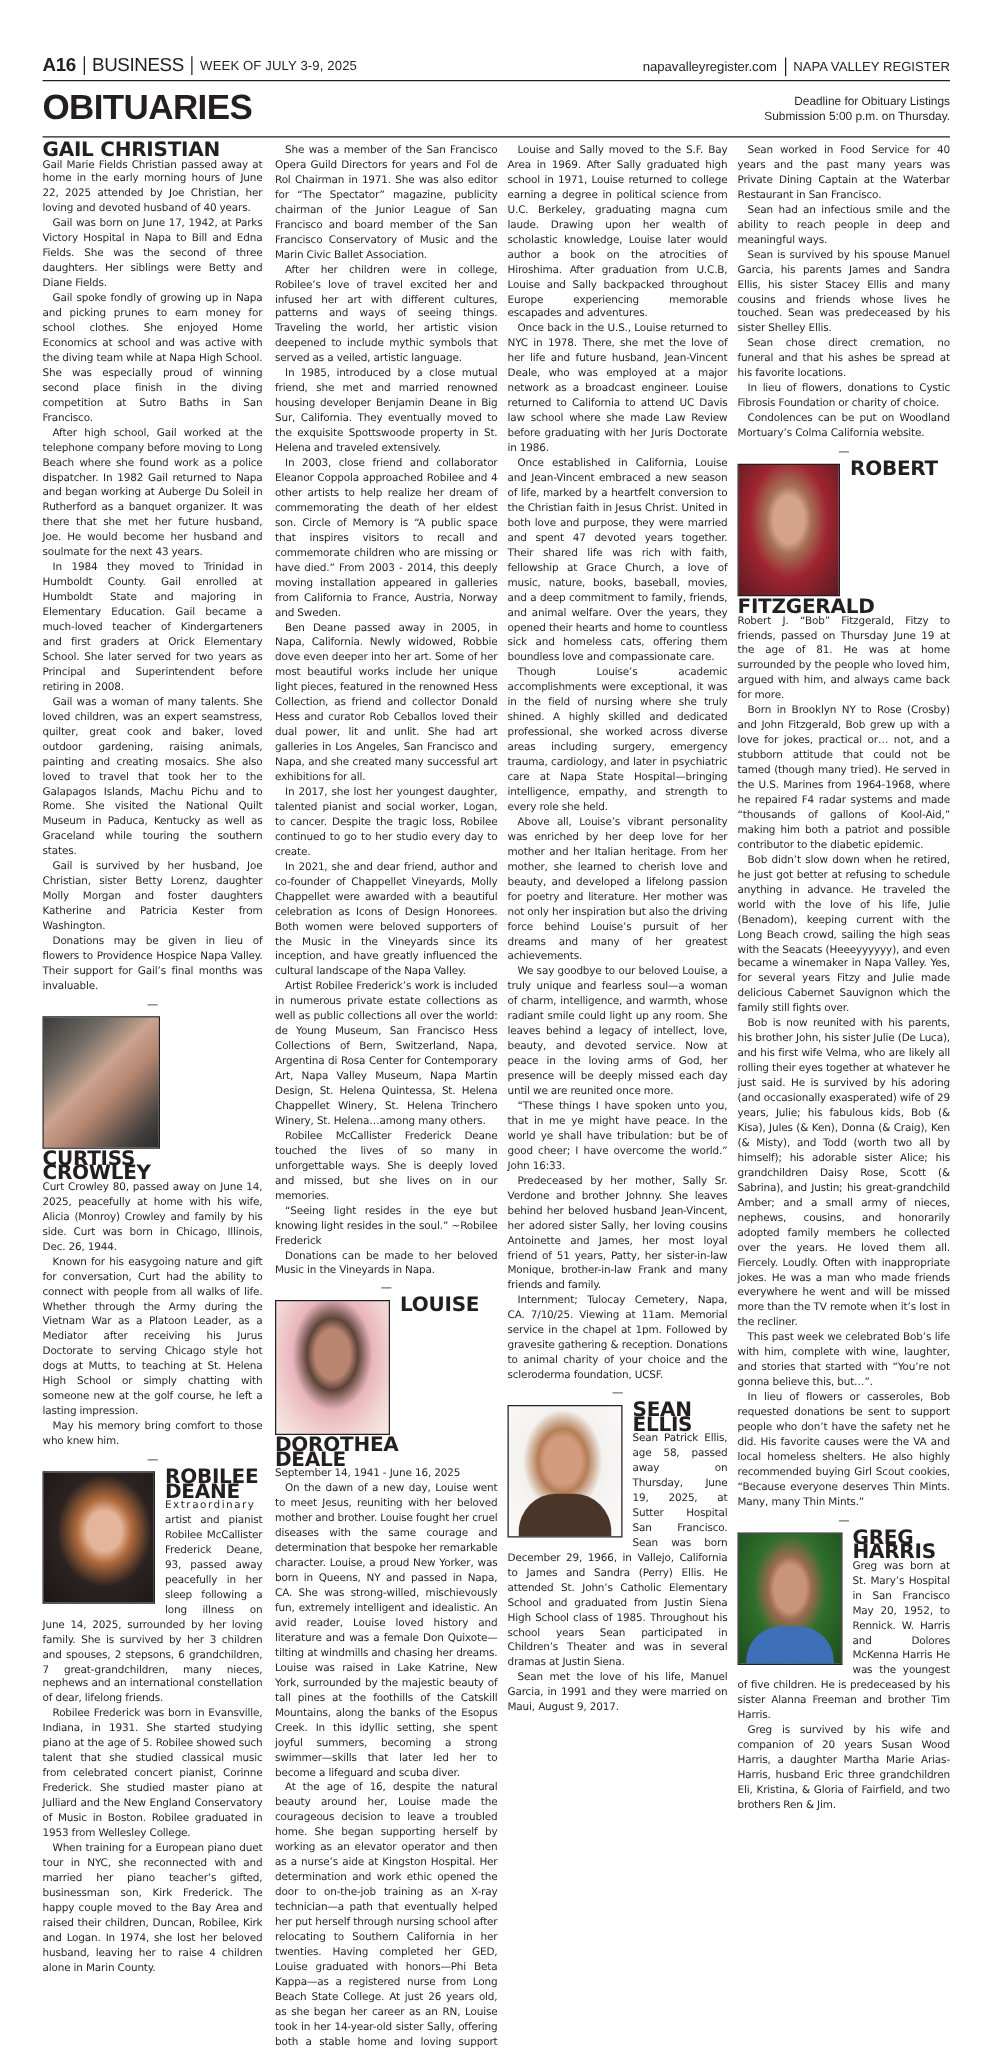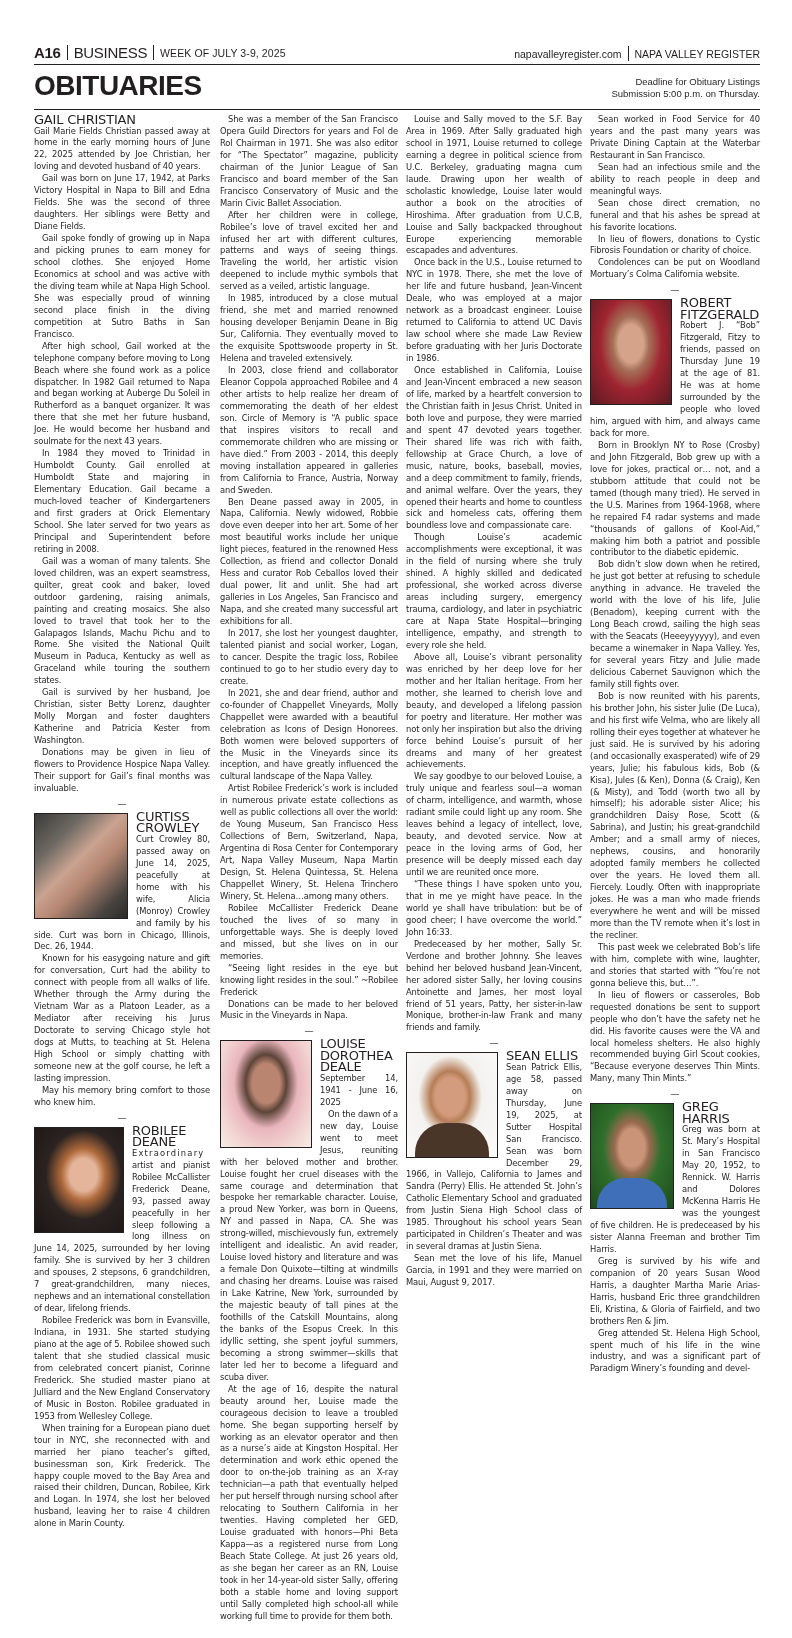--- a/index.html
+++ b/index.html
@@ -16,21 +16,21 @@
   .title-row { position:absolute; left:34px; top:66px; width:726px; height:43px; border-bottom:1.5px solid #231f20; }
   .page-title { position:absolute; left:0; width:726px; text-align:left; top:4px; font-size:28px; font-weight:bold;
                 letter-spacing:-0.5px; font-family:"Liberation Sans", sans-serif; }
   .deadline { position:absolute; right:0; top:10px; text-align:right; font-size:9.5px; font-weight:normal; line-height:12px; }
 
   .col { position:absolute; top:114px; width:176px; font-family:"DejaVu Sans", sans-serif; font-size:8.35px;
          line-height:11.95px; text-align:justify; hyphens:manual; letter-spacing:-0.12px; }
   .c1 { left:34px; } .c2 { left:220px; width:178px; } .c3 { left:406px; width:176px; } .c4 { left:590px; width:170px; }
   .col p { margin:0; text-indent:8px; }
   .col p.first { text-indent:0; }
-  .obit-name { font-family:"DejaVu Sans", sans-serif; font-weight:normal; font-size:13px; line-height:11.5px;
+  .obit-name { font-family:"DejaVu Sans", sans-serif; font-weight:bold; font-size:16px; line-height:11.5px;
                letter-spacing:-0.2px; margin:0; text-align:left; }
   .dash { text-align:center; font-size:9px; line-height:10px; height:10px; margin:4px 0 2px 0; }
   .photo { float:left; margin:2px 8px 2px 0; border:1px solid #231f20; box-sizing:border-box; position:relative; overflow:hidden; }
   .ph-curt { width:94px; height:106px; background:linear-gradient(135deg,#3a3b3a 0%,#6e6a63 25%,#caa391 45%,#b58671 60%,#47433f 85%,#2a2a2a 100%); }
   .ph-rob { width:90px; height:106px; background:radial-gradient(ellipse at 55% 45%, #e4b59a 0 20%, #b06a3c 32%, #2b2321 55%, #1a1515 100%); }
   .ph-lou { width:92px; height:108px; background:radial-gradient(ellipse at 50% 40%, #b98470 0 22%, #5d4438 32%, #e9b5bd 50%, #f2d5d2 75%, #f7ece6 100%); }
   .ph-sean { width:92px; height:106px; background:radial-gradient(ellipse at 48% 42%, #d49c7e 0 22%, #b57e57 30%, #f4f2ef 48%, #fbfbfa 100%); }
   .ph-sean::after { content:""; position:absolute; left:8px; right:8px; bottom:0; height:34px; background:#4a3628; border-radius:30px 30px 0 0; }
   .ph-bob { width:82px; height:106px; background:radial-gradient(ellipse at 50% 42%, #d5a28a 0 22%, #a57057 32%, #9e2430 55%, #5a1a22 100%); }
   .ph-greg { width:84px; height:106px; background:radial-gradient(ellipse at 50% 42%, #c99478 0 22%, #9a6a50 30%, #2f6f2b 50%, #1e4c1d 100%); }
@@ -117,47 +117,48 @@
 
 <div class="col c3">
   <p>Louise and Sally moved to the S.F. Bay Area in 1969. After Sally graduated high school in 1971, Louise returned to college earning a degree in political science from U.C. Berkeley, graduating magna cum laude. Drawing upon her wealth of scholastic knowledge, Louise later would author a book on the atrocities of Hiroshima. After graduation from U.C.B, Louise and Sally backpacked throughout Europe experiencing memorable escapades and adventures.</p>
   <p>Once back in the U.S., Louise returned to NYC in 1978. There, she met the love of her life and future husband, Jean-Vincent Deale, who was employed at a major network as a broadcast engineer. Louise returned to California to attend UC Davis law school where she made Law Review before graduating with her Juris Doctorate in 1986.</p>
   <p>Once established in California, Louise and Jean-Vincent embraced a new season of life, marked by a heartfelt conversion to the Christian faith in Jesus Christ. United in both love and purpose, they were married and spent 47 devoted years together. Their shared life was rich with faith, fellowship at Grace Church, a love of music, nature, books, baseball, movies, and a deep commitment to family, friends, and animal welfare. Over the years, they opened their hearts and home to countless sick and homeless cats, offering them boundless love and compassionate care.</p>
   <p>Though Louise’s academic accomplishments were exceptional, it was in the field of nursing where she truly shined. A highly skilled and dedicated professional, she worked across diverse areas including surgery, emergency trauma, cardiology, and later in psychiatric care at Napa State Hospital—bringing intelligence, empathy, and strength to every role she held.</p>
   <p>Above all, Louise’s vibrant personality was enriched by her deep love for her mother and her Italian heritage. From her mother, she learned to cherish love and beauty, and developed a lifelong passion for poetry and literature. Her mother was not only her inspiration but also the driving force behind Louise’s pursuit of her dreams and many of her greatest achievements.</p>
   <p>We say goodbye to our beloved Louise, a truly unique and fearless soul—a woman of charm, intelligence, and warmth, whose radiant smile could light up any room. She leaves behind a legacy of intellect, love, beauty, and devoted service. Now at peace in the loving arms of God, her presence will be deeply missed each day until we are reunited once more.</p>
   <p>“These things I have spoken unto you, that in me ye might have peace. In the world ye shall have tribulation: but be of good cheer; I have overcome the world.” John 16:33.</p>
   <p>Predeceased by her mother, Sally Sr. Verdone and brother Johnny. She leaves behind her beloved husband Jean-Vincent, her adored sister Sally, her loving cousins Antoinette and James, her most loyal friend of 51 years, Patty, her sister-in-law Monique, brother-in-law Frank and many friends and family.</p>
+  <p>Internment; Tulocay Cemetery, Napa, CA. 7/10/25. Viewing at 11am. Memorial service in the chapel at 1pm. Followed by gravesite gathering &amp; reception. Donations to animal charity of your choice and the scleroderma foundation, UCSF.</p>
   <div class="dash">—</div>
   <div>
     <div class="photo ph-sean"></div>
     <h2 class="obit-name">SEAN ELLIS</h2>
     <p class="first">Sean Patrick Ellis, age 58, passed away on Thursday, June 19, 2025, at Sutter Hospital San Francisco. Sean was born December 29, 1966, in Vallejo, California to James and Sandra (Perry) Ellis. He attended St. John’s Catholic Elementary School and graduated from Justin Siena High School class of 1985. Throughout his school years Sean participated in Children’s Theater and was in several dramas at Justin Siena.</p>
     <p>Sean met the love of his life, Manuel Garcia, in 1991 and they were married on Maui, August 9, 2017.</p>
   </div>
 </div>
 
 <div class="col c4">
   <p>Sean worked in Food Service for 40 years and the past many years was Private Dining Captain at the Waterbar Restaurant in San Francisco.</p>
   <p>Sean had an infectious smile and the ability to reach people in deep and meaningful ways.</p>
+  <p>Sean is survived by his spouse Manuel Garcia, his parents James and Sandra Ellis, his sister Stacey Ellis and many cousins and friends whose lives he touched. Sean was predeceased by his sister Shelley Ellis.</p>
   <p>Sean chose direct cremation, no funeral and that his ashes be spread at his favorite locations.</p>
   <p>In lieu of flowers, donations to Cystic Fibrosis Foundation or charity of choice.</p>
   <p>Condolences can be put on Woodland Mortuary’s Colma California website.</p>
   <div class="dash">—</div>
   <div>
     <div class="photo ph-bob"></div>
     <h2 class="obit-name">ROBERT<br>FITZGERALD</h2>
     <p class="first">Robert J. “Bob” Fitzgerald, Fitzy to friends, passed on Thursday June 19 at the age of 81. He was at home surrounded by the people who loved him, argued with him, and always came back for more.</p>
     <p>Born in Brooklyn NY to Rose (Crosby) and John Fitzgerald, Bob grew up with a love for jokes, practical or… not, and a stubborn attitude that could not be tamed (though many tried). He served in the U.S. Marines from 1964-1968, where he repaired F4 radar systems and made “thousands of gallons of Kool-Aid,” making him both a patriot and possible contributor to the diabetic epidemic.</p>
     <p>Bob didn’t slow down when he retired, he just got better at refusing to schedule anything in advance. He traveled the world with the love of his life, Julie (Benadom), keeping current with the Long Beach crowd, sailing the high seas with the Seacats (Heeeyyyyyy), and even became a winemaker in Napa Valley. Yes, for several years Fitzy and Julie made delicious Cabernet Sauvignon which the family still fights over.</p>
     <p>Bob is now reunited with his parents, his brother John, his sister Julie (De Luca), and his first wife Velma, who are likely all rolling their eyes together at whatever he just said. He is survived by his adoring (and occasionally exasperated) wife of 29 years, Julie; his fabulous kids, Bob (&amp; Kisa), Jules (&amp; Ken), Donna (&amp; Craig), Ken (&amp; Misty), and Todd (worth two all by himself); his adorable sister Alice; his grandchildren Daisy Rose, Scott (&amp; Sabrina), and Justin; his great-grandchild Amber; and a small army of nieces, nephews, cousins, and honorarily adopted family members he collected over the years. He loved them all. Fiercely. Loudly. Often with inappropriate jokes. He was a man who made friends everywhere he went and will be missed more than the TV remote when it’s lost in the recliner.</p>
     <p>This past week we celebrated Bob’s life with him, complete with wine, laughter, and stories that started with “You’re not gonna believe this, but…”.</p>
     <p>In lieu of flowers or casseroles, Bob requested donations be sent to support people who don’t have the safety net he did. His favorite causes were the VA and local homeless shelters. He also highly recommended buying Girl Scout cookies, “Because everyone deserves Thin Mints. Many, many Thin Mints.”</p>
   </div>
   <div class="dash">—</div>
   <div>
     <div class="photo ph-greg"></div>
     <h2 class="obit-name">GREG<br>HARRIS</h2>
     <p class="first">Greg was born at St. Mary’s Hospital in San Francisco May 20, 1952, to Rennick. W. Harris and Dolores McKenna Harris He was the youngest of five children. He is predeceased by his sister Alanna Freeman and brother Tim Harris.</p>
     <p>Greg is survived by his wife and companion of 20 years Susan Wood Harris, a daughter Martha Marie Arias-Harris, husband Eric three grandchildren Eli, Kristina, &amp; Gloria of Fairfield, and two brothers Ren &amp; Jim.</p>
-    <p>Greg attended St. Helena High School, spent much of his life in the wine industry, and was a significant part of Paradigm Winery’s founding and devel-</p>
   </div>
 </div>
 
 </body></html>

